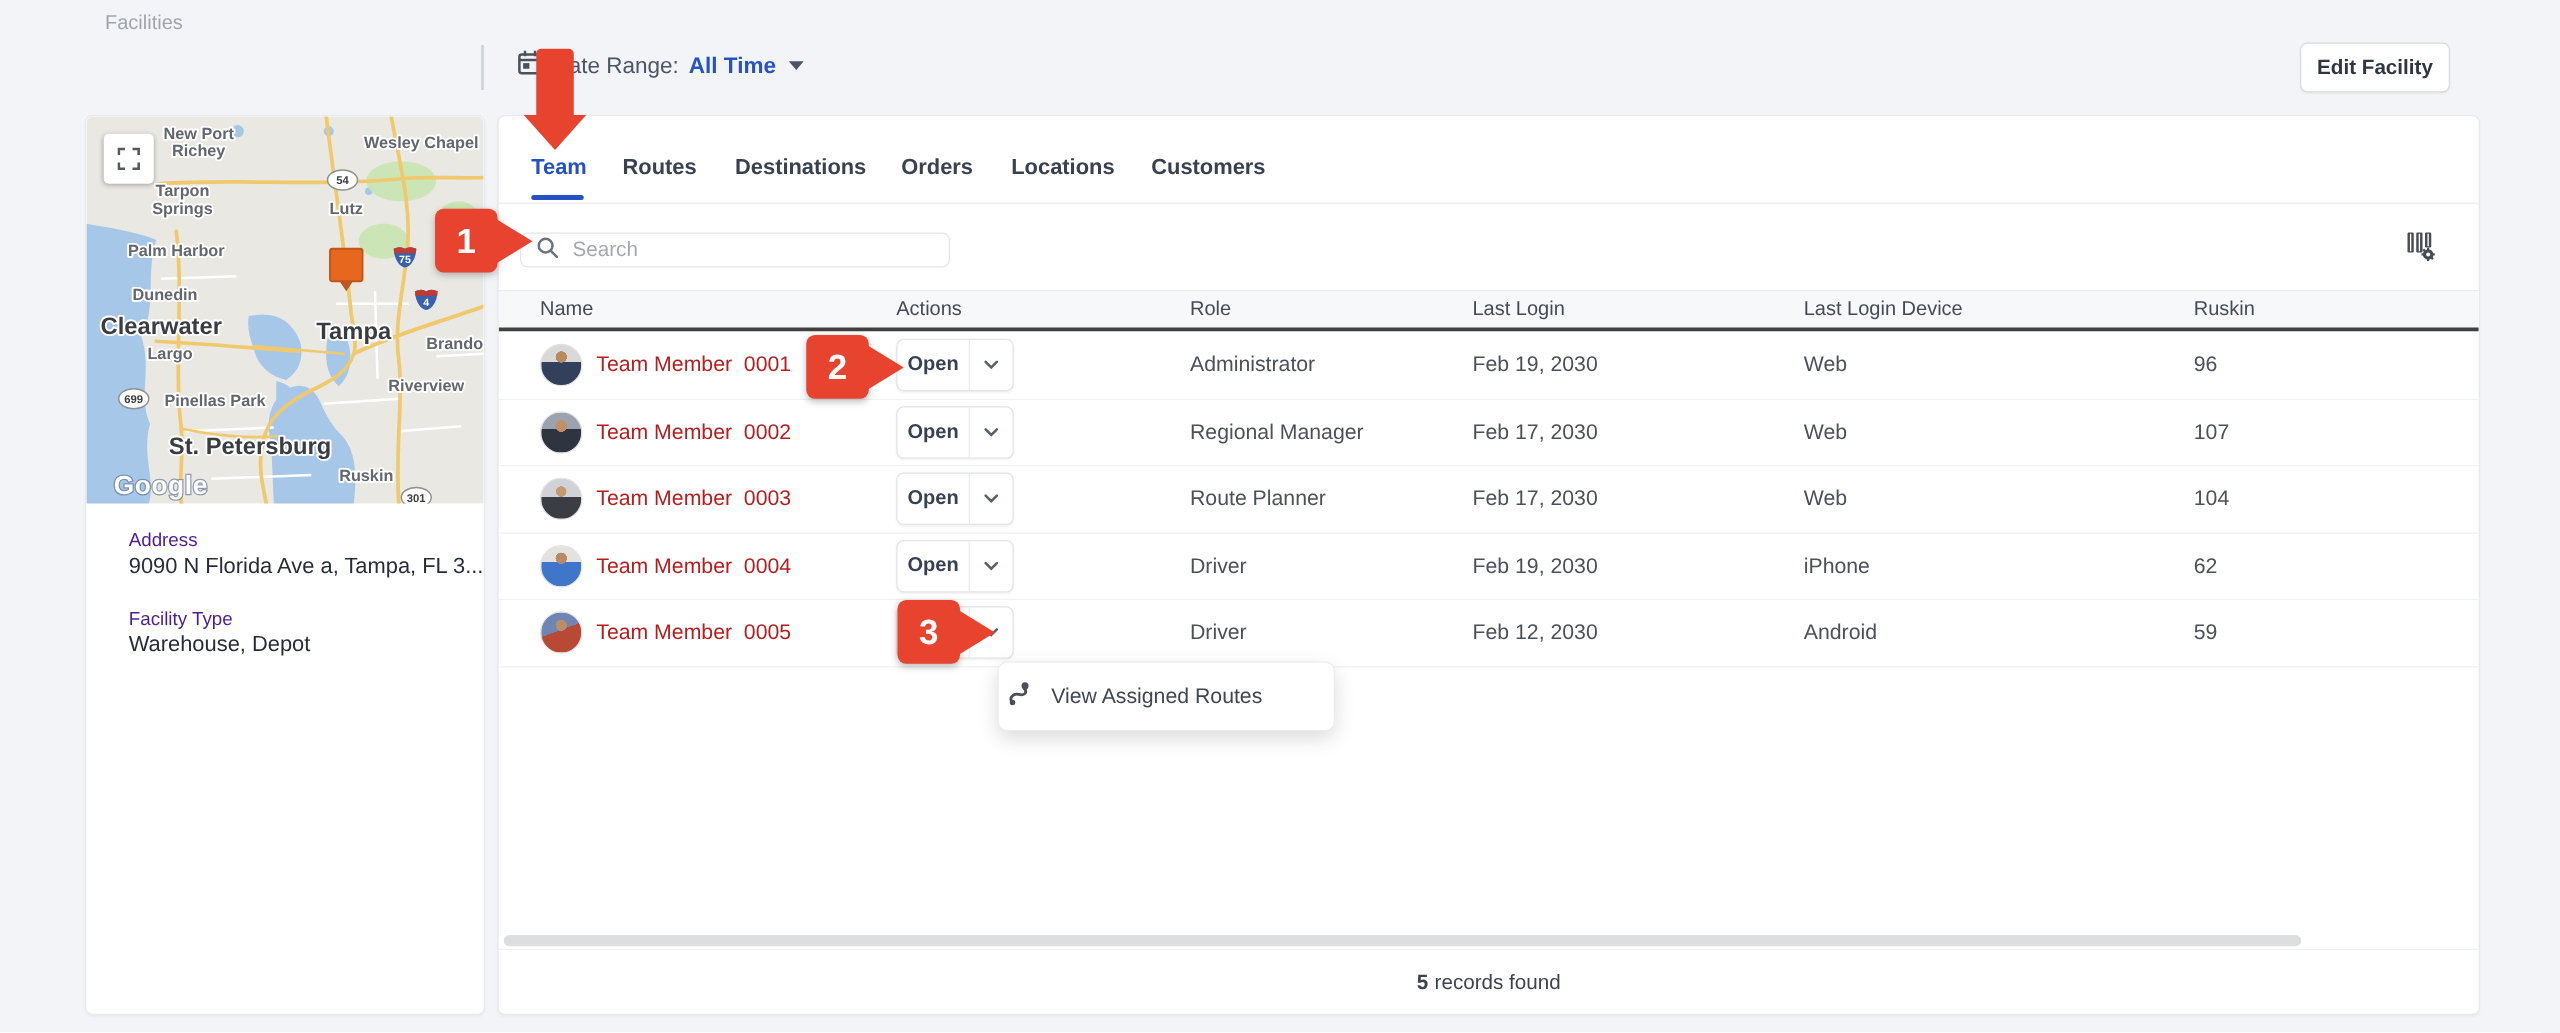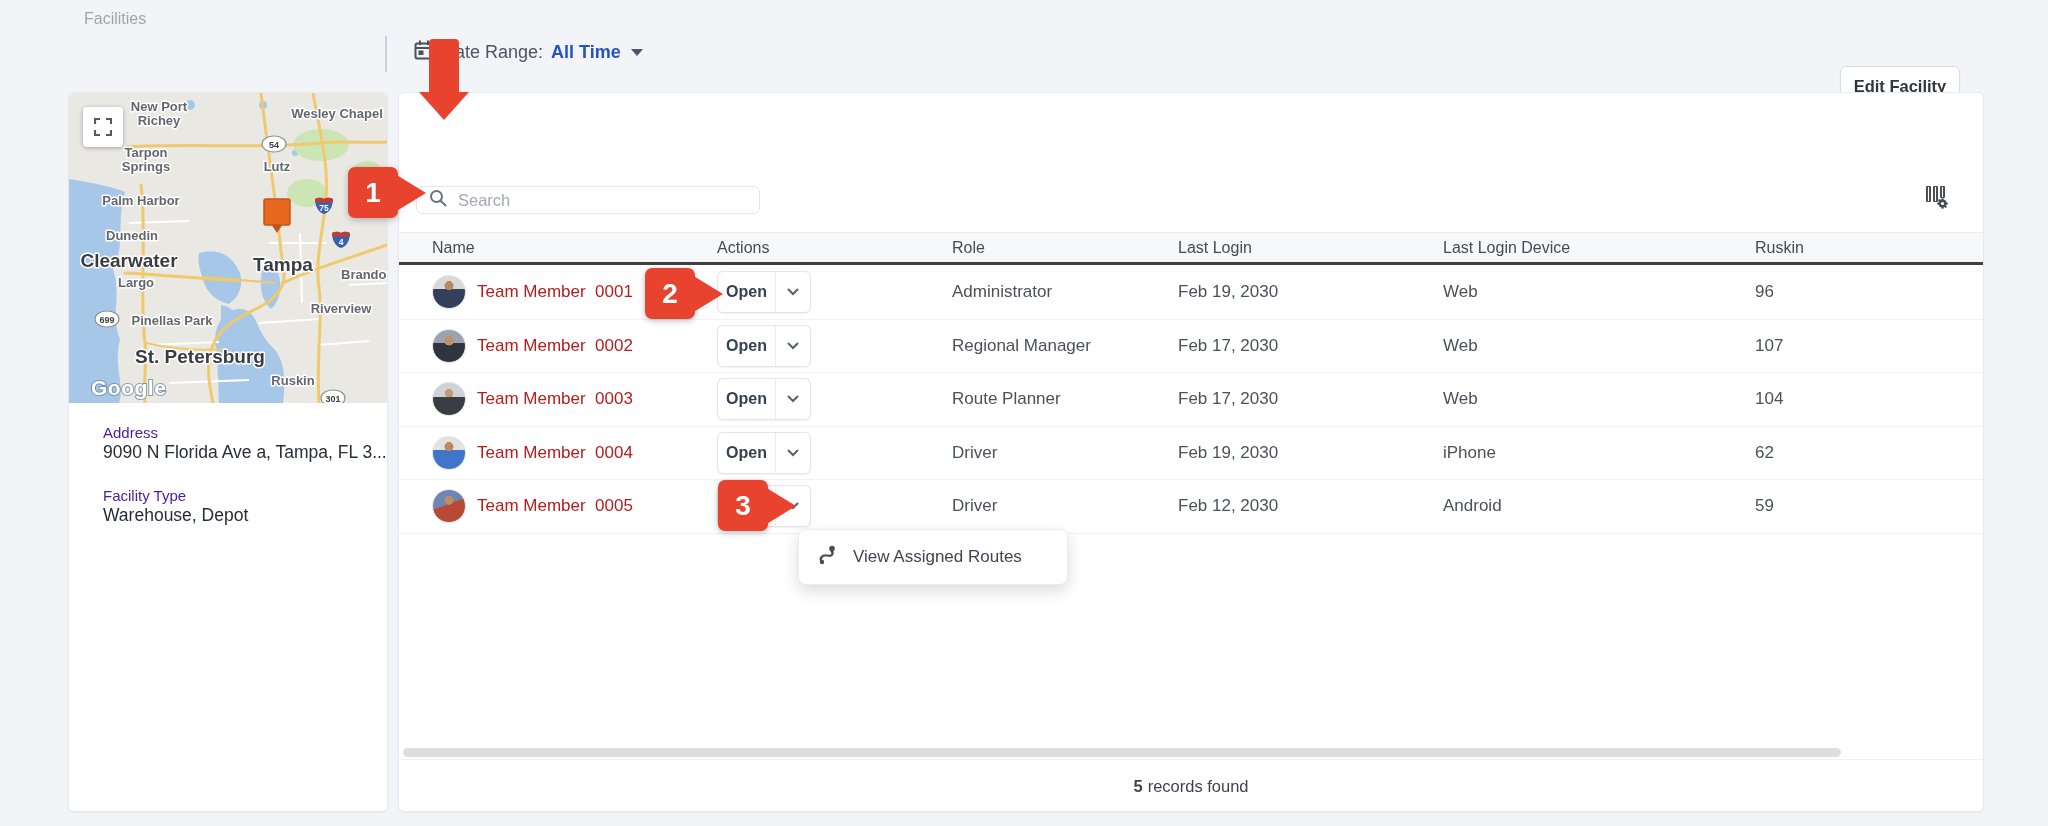--- a/index.html
+++ b/index.html
@@ -10,21 +10,21 @@
   
   .breadcrumb{left:84px;top:10px;font-size:16px;color:#a0a5ad;}
   .page-title{left:82px;top:32px;font-size:27px;font-weight:600;color:#20242c;}
   .title-divider{left:385px;top:36px;width:2px;height:36px;background:#cdd1d7;}
   .daterange{left:414px;top:40px;display:flex;align-items:center;gap:8px;font-size:18px;color:#4b5563;}
   .daterange .val{color:#2553c0;font-weight:700;}
   .caret-dn{width:0;height:0;border-left:6px solid transparent;border-right:6px solid transparent;
             border-top:7px solid #4b5563;margin-left:2px;}
   .btn-edit{left:1840px;top:34px;width:118px;height:38px;background:#fff;border:1px solid #d8dbe0;
             border-radius:6px;display:flex;align-items:center;justify-content:center;
-            font-size:16.5px;font-weight:700;color:#2f3640;box-shadow:0 1px 2px rgba(16,24,40,.05);margin-top:32px;}
+            font-size:16.5px;font-weight:700;color:#2f3640;box-shadow:0 1px 2px rgba(16,24,40,.05);}
 
   
   .card{background:#fff;border:1px solid #e7e9ee;border-radius:6px;box-shadow:0 1px 2px rgba(16,24,40,.04);}
   #left-card{left:68px;top:92px;width:318px;height:718px;overflow:hidden;}
   #right-card{left:398px;top:92px;width:1584px;height:718px;overflow:hidden;}
 
   
   #map-wrap{position:relative;width:318px;height:310px;overflow:hidden;border-radius:6px 6px 0 0;}
   #map-svg{display:block;}
   .ml{font-size:13px;font-weight:600;fill:#63676d;paint-order:stroke;stroke:#ffffff;stroke-width:3px;stroke-linejoin:round;}
@@ -79,21 +79,21 @@
   
   #hscroll-thumb{left:4px;top:655px;width:1438px;height:9px;background:#dcdee0;border-radius:5px;}
   #card-footer{left:0;top:666px;width:100%;height:52px;border-top:1px solid #f0f1f3;
                display:flex;align-items:center;justify-content:center;font-size:16.5px;color:#3d434d;gap:5px;}
   #card-footer b{font-weight:700;}
 
   
   #row-menu{left:798px;top:529px;width:268px;height:54px;background:#fff;border:1px solid #ececee;
             border-radius:8px;box-shadow:0 6px 16px rgba(0,0,0,.14);z-index:60;
             display:flex;align-items:center;}
-  .menu-item{display:flex;align-items:center;gap:13px;padding-left:19px;font-size:17px;color:#3f4650;width:100%;}
+  .menu-item{display:flex;align-items:center;gap:13px;padding-left:7px;font-size:17px;color:#3f4650;width:100%;}
 
   
   .anno{z-index:100;}
   .anno-badge{width:50px;height:51px;background:#e8432e;border-radius:7px;display:flex;align-items:center;
     justify-content:center;color:#fff;font-size:28px;font-weight:700;box-shadow:0 2px 6px rgba(0,0,0,.25);}
   .btri{position:absolute;left:47px;top:50%;transform:translateY(-50%);width:0;height:0;
         border-top:19px solid transparent;border-bottom:19px solid transparent;border-left:31px solid #e8432e;}
   #anno-down .stem{position:absolute;left:10px;top:0;width:30px;height:53px;background:#e8432e;border-radius:4px 4px 0 0;}
   #anno-down .head{position:absolute;left:0;top:53px;width:0;height:0;border-left:25px solid transparent;
         border-right:25px solid transparent;border-top:28px solid #e8432e;}
@@ -224,20 +224,29 @@
         </svg>
       </div>
     </div>
     <div class="abs fld-label" style="top:331px">Address</div>
     <div class="abs fld-value" style="top:349px">9090 N Florida Ave a, Tampa, FL 3...</div>
     <div class="abs fld-label" style="top:394px">Facility Type</div>
     <div class="abs fld-value" style="top:412px">Warehouse, Depot</div>
   </div>
 
   <div class="abs card" id="right-card">
+    <div id="tabs-row">
+      <div class="tab active" style="left:26px">Team</div>
+      <div class="tab" style="left:99px">Routes</div>
+      <div class="tab" style="left:189px">Destinations</div>
+      <div class="tab" style="left:322px">Orders</div>
+      <div class="tab" style="left:410px">Locations</div>
+      <div class="tab" style="left:522px">Customers</div>
+      <div id="tab-underline"></div>
+    </div>
 
     <div class="abs" id="search-box">
       <span>
         <svg width="18" height="18" viewBox="0 0 18 18">
           <circle cx="7.5" cy="7.5" r="5.5" fill="none" stroke="#6b7280" stroke-width="2"></circle>
           <line x1="11.7" y1="11.7" x2="16.5" y2="16.5" stroke="#6b7280" stroke-width="2" stroke-linecap="round"></line>
         </svg>
       </span>
       <input type="text" placeholder="Search" style="">
     </div>

